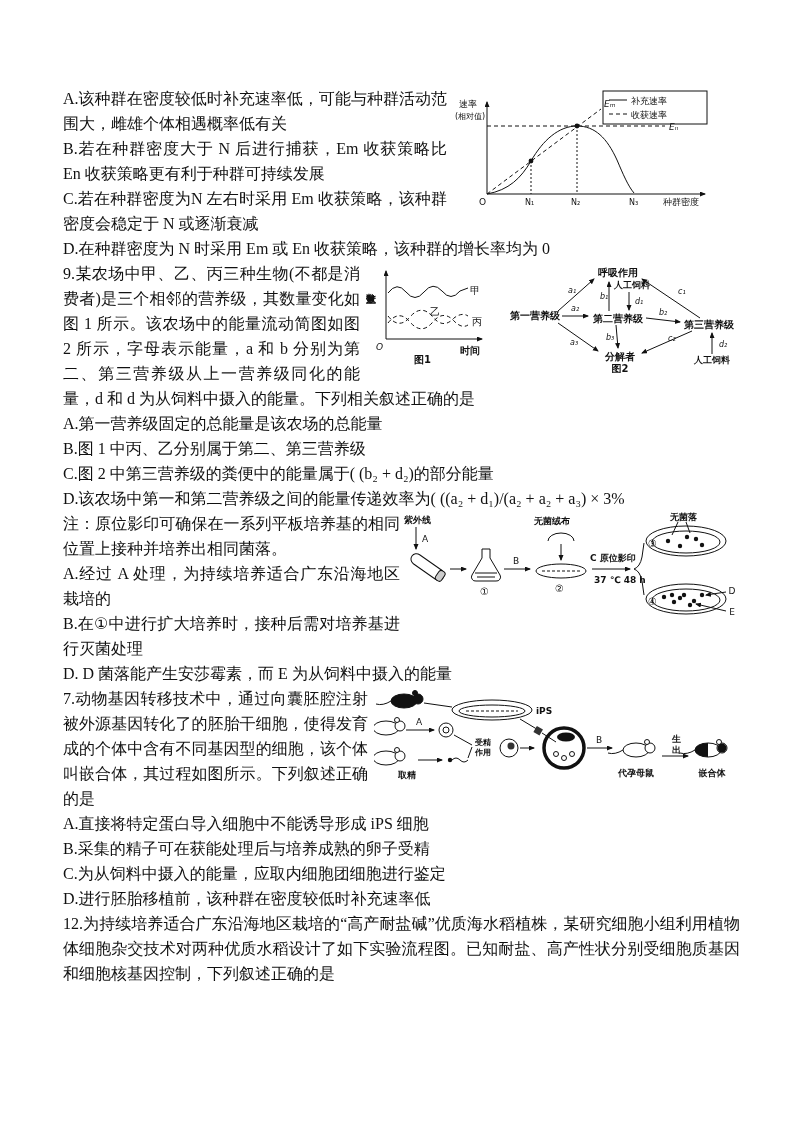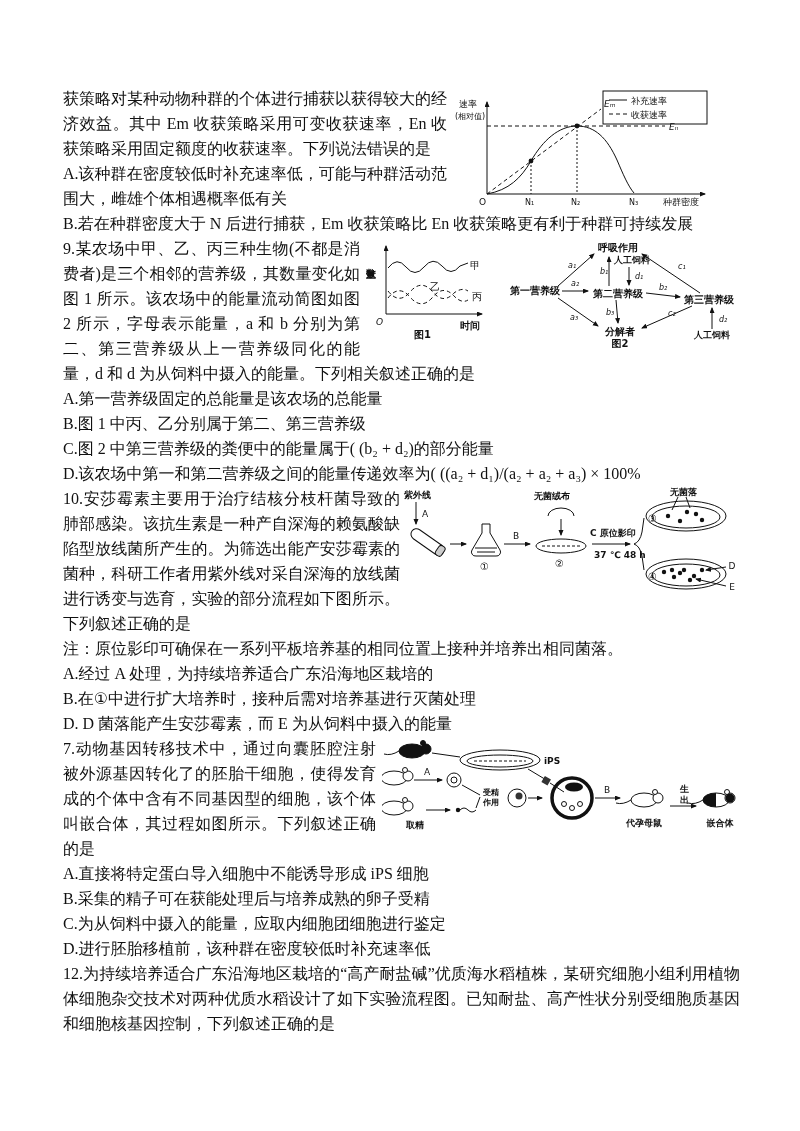--- a/index.html
+++ b/index.html
@@ -9,21 +9,21 @@
     font-family:"Liberation Serif","DejaVu Serif","DejaVu Sans",serif;
     font-size:16px;line-height:25px;color:#111;overflow:hidden;
     text-align:justify;
   }
   .q{clear:both;}
   .q p{margin:0;}
   .figwrap{float:right;}
   .fig8{width:285px;height:122px;margin:0 0 2px 8px;}
   .fig9{width:374px;margin:0 0 2px 6px;display:flex;align-items:flex-start;gap:4px;}
   .fig10{width:338px;margin:0 0 2px 2px;}
-  .fig11{width:358px;margin:2px 0 2px 6px;}
+  .fig11{width:358px;margin:2px 8px 2px 6px;}
   svg{display:block;}
   svg text{font-family:"DejaVu Sans","Liberation Sans",sans-serif;fill:#111;}
   svg .lab{font-style:italic;}
   .stroke{stroke:#111;fill:none;stroke-width:1;}
   .thick{stroke:#111;fill:none;stroke-width:3.5;}
   .fillb{fill:#111;stroke:none;}
 </style>
 </head>
 <body>
 
@@ -62,23 +62,24 @@
         <circle cx="76" cy="75" r="2.4" class="fillb"></circle>
         <circle cx="122" cy="40" r="2.4" class="fillb"></circle>
 
         <text x="24" y="119" font-size="9">O</text>
         <text x="70" y="119" font-size="8">N₁</text>
         <text x="116" y="119" font-size="8">N₂</text>
         <text x="174" y="119" font-size="8">N₃</text>
         <text x="208" y="119" font-size="9">种群密度</text>
       </svg>
     </div>
-    <p>获策略对某种动物种群的个体进行捕获以获得较大的经济效益。其中 Em 收获策略采用可变收获速率，En 收获策略采用固定额度的收获速率。下列说法错误的是</p>
     <p>A.该种群在密度较低时补充速率低，可能与种群活动范围大，雌雄个体相遇概率低有关</p>
     <p>B.若在种群密度大于 N 后进行捕获，Em 收获策略比 En 收获策略更有利于种群可持续发展</p>
+    <p>C.若在种群密度为N 左右时采用 Em 收获策略，该种群密度会稳定于 N 或逐渐衰减</p>
+    <p>D.在种群密度为 N 时采用 Em 或 En 收获策略，该种群的增长率均为 0</p>
   </section>
 
   <section class="q">
     <div class="figwrap fig9">
 
       <svg width="138" height="104" viewBox="0 0 138 104">
         <defs>
           <marker id="arr2" markerWidth="8" markerHeight="8" refX="5" refY="2.5" orient="auto">
             <path d="M0,0 L6,2.5 L0,5 z" fill="#111"></path>
           </marker>
@@ -130,21 +131,21 @@
         <text x="160" y="80" font-size="8" class="lab">c₂</text>
         <line x1="204" y1="93" x2="204" y2="72" class="stroke" marker-end="url(#arr3)"></line>
         <text x="211" y="86" font-size="8" class="lab">d₂</text>
         <text x="112" y="111" font-size="10" font-weight="bold" text-anchor="middle">图2</text>
       </svg>
     </div>
     <p>9.某农场中甲、乙、丙三种生物(不都是消费者)是三个相邻的营养级，其数量变化如图 1 所示。该农场中的能量流动简图如图 2 所示，字母表示能量，a 和 b 分别为第二、第三营养级从上一营养级同化的能量，d 和 d 为从饲料中摄入的能量。下列相关叙述正确的是</p>
     <p>A.第一营养级固定的总能量是该农场的总能量</p>
     <p>B.图 1 中丙、乙分别属于第二、第三营养级</p>
     <p>C.图 2 中第三营养级的粪便中的能量属于( (b₂ + d₂)的部分能量</p>
-    <p>D.该农场中第一和第二营养级之间的能量传递效率为( ((a₂ + d₁)/(a₂ + a₂ + a₃) × 100%</p>
+    <p>D.该农场中第一和第二营养级之间的能量传递效率为( ((a₂ + d₁)/(a₂ + a₂ + a₃) × 3%</p>
   </section>
 
   <section class="q">
     <div class="figwrap fig10">
       <svg width="338" height="118" viewBox="0 0 338 118">
         <defs>
           <marker id="arr4" markerWidth="8" markerHeight="8" refX="5" refY="2.5" orient="auto">
             <path d="M0,0 L6,2.5 L0,5 z" fill="#111"></path>
           </marker>
         </defs>
@@ -199,21 +200,20 @@
         <circle cx="300" cy="84" r="2.2" class="fillb"></circle>
           <circle cx="270" cy="84" r="2.2" class="fillb"></circle>
         <circle cx="288" cy="94" r="2.2" class="fillb"></circle>
           <circle cx="278" cy="87" r="2.2" class="fillb"></circle>
         <text x="330" y="83" font-size="9" text-anchor="middle">D</text>
         <line x1="324" y1="81" x2="304" y2="84" class="stroke" marker-end="url(#arr4)"></line>
         <text x="330" y="104" font-size="9" text-anchor="middle">E</text>
         <line x1="324" y1="100" x2="294" y2="93" class="stroke" marker-end="url(#arr4)"></line>
       </svg>
     </div>
-    <p>10.安莎霉素主要用于治疗结核分枝杆菌导致的肺部感染。该抗生素是一种产自深海的赖氨酸缺陷型放线菌所产生的。为筛选出能产安莎霉素的菌种，科研工作者用紫外线对采自深海的放线菌进行诱变与选育，实验的部分流程如下图所示。下列叙述正确的是</p>
     <p>注：原位影印可确保在一系列平板培养基的相同位置上接种并培养出相同菌落。</p>
     <p>A.经过 A 处理，为持续培养适合广东沿海地区栽培的</p>
     <p>B.在①中进行扩大培养时，接种后需对培养基进行灭菌处理</p>
     <p>D. D 菌落能产生安莎霉素，而 E 为从饲料中摄入的能量</p>
   </section>
 
   <section class="q">
     <div class="figwrap fig11">
       <svg width="358" height="100" viewBox="0 0 358 100">
         <defs>

